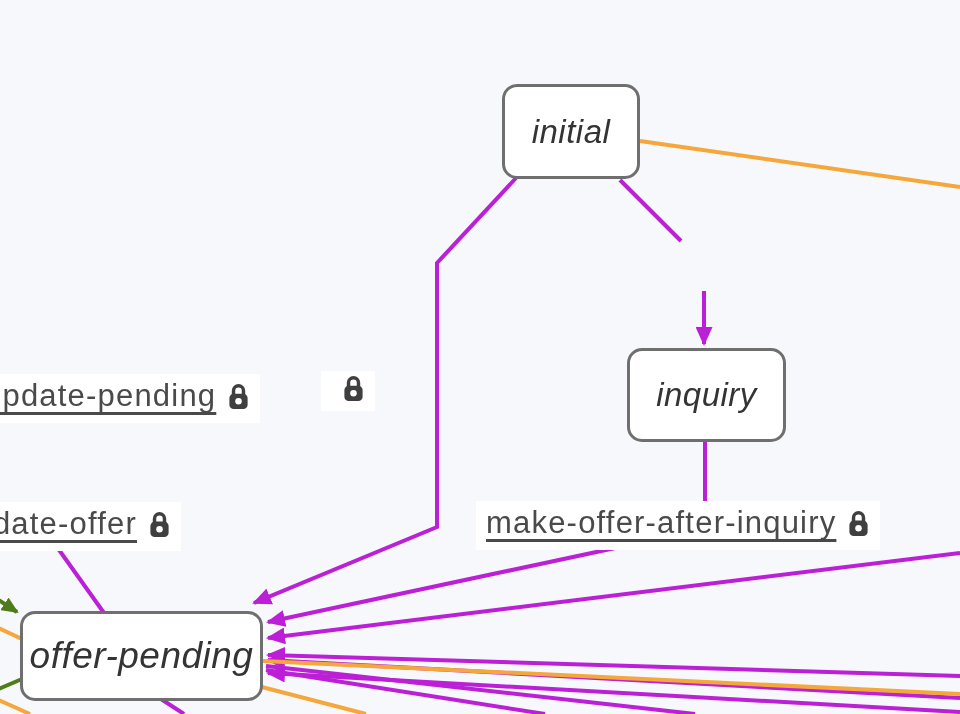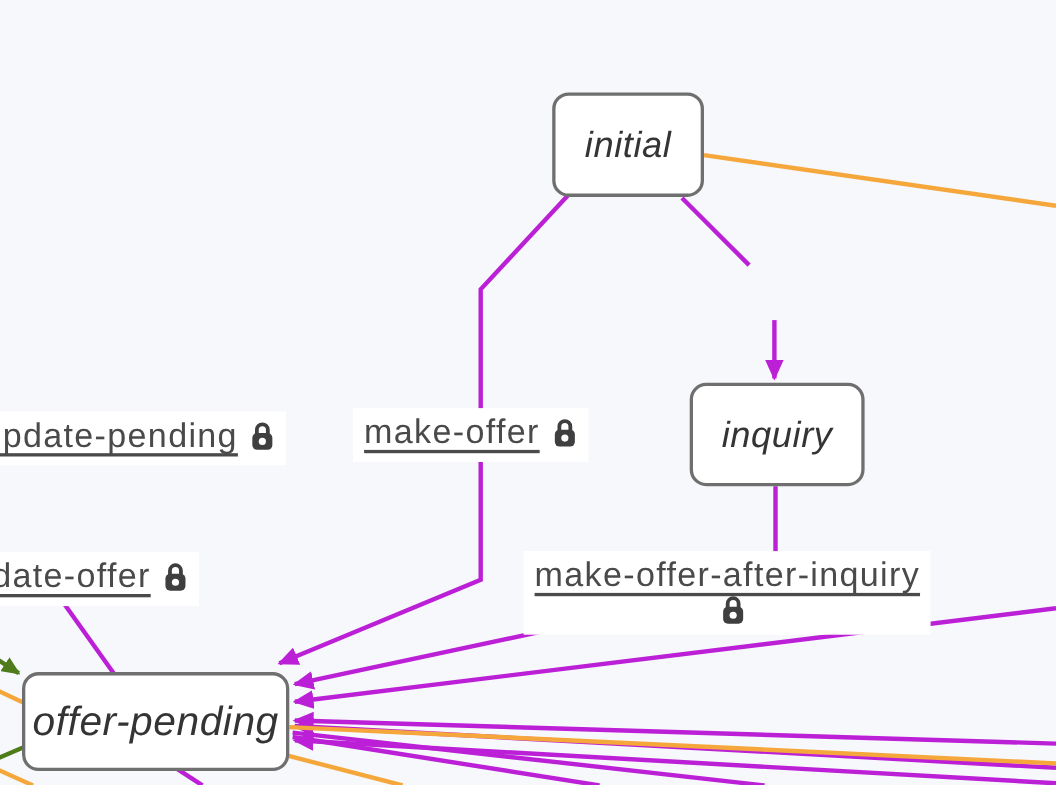--- a/index.html
+++ b/index.html
@@ -47,21 +47,21 @@
     text-underline-offset:6px;
     text-decoration-skip-ink:none;
   }
   .lock-icon{width:23px;height:27px;margin-left:11px;flex:none;}
   .lock-icon path,.lock-icon rect{fill:var(--lock);}
   .lock-icon circle{fill:#fff;}
   .lbl-inquire{left:638px;top:243px;}
   .lbl-update-pending{left:-26px;top:374px;}
   .lbl-make-offer{left:321px;top:371px;}
   .lbl-update-offer{left:-54px;top:502px;}
-  .lbl-make-offer-after-inquiry{left:476px;top:501px;flex-direction:column;}
+  .lbl-make-offer-after-inquiry{left:476px;top:501px;}
 </style>
 </head>
 <body>
 
 <div class="canvas">
 
   <svg class="edges" xmlns="http://www.w3.org/2000/svg">
     <defs>
       <marker id="arrow-m" markerUnits="userSpaceOnUse" markerWidth="19" markerHeight="17" viewBox="0 0 19 17" refX="17" refY="8.5" orient="auto">
         <path class="fill-m" d="M0,0 L19,8.5 L0,17 Z"></path>
@@ -117,21 +117,20 @@
   <div class="edge-label lbl-update-pending">
     <span class="txt">update-pending</span>
     <svg class="lock-icon" viewBox="0 0 24 28">
       <path d="M12 1 a7 7 0 0 1 7 7 v5 h-3.6 v-5 a3.4 3.4 0 0 0 -6.8 0 v5 H5 v-5 a7 7 0 0 1 7-7 z"></path>
       <rect x="2.5" y="11" width="19" height="16" rx="4.5"></rect>
       <circle cx="12" cy="19" r="3.4"></circle>
     </svg>
   </div>
 
   <div class="edge-label lbl-make-offer">
-    <span class="txt">make-offer</span>
     <svg class="lock-icon" viewBox="0 0 24 28">
       <path d="M12 1 a7 7 0 0 1 7 7 v5 h-3.6 v-5 a3.4 3.4 0 0 0 -6.8 0 v5 H5 v-5 a7 7 0 0 1 7-7 z"></path>
       <rect x="2.5" y="11" width="19" height="16" rx="4.5"></rect>
       <circle cx="12" cy="19" r="3.4"></circle>
     </svg>
   </div>
 
   <div class="edge-label lbl-update-offer">
     <span class="txt">update-offer</span>
     <svg class="lock-icon" viewBox="0 0 24 28">

